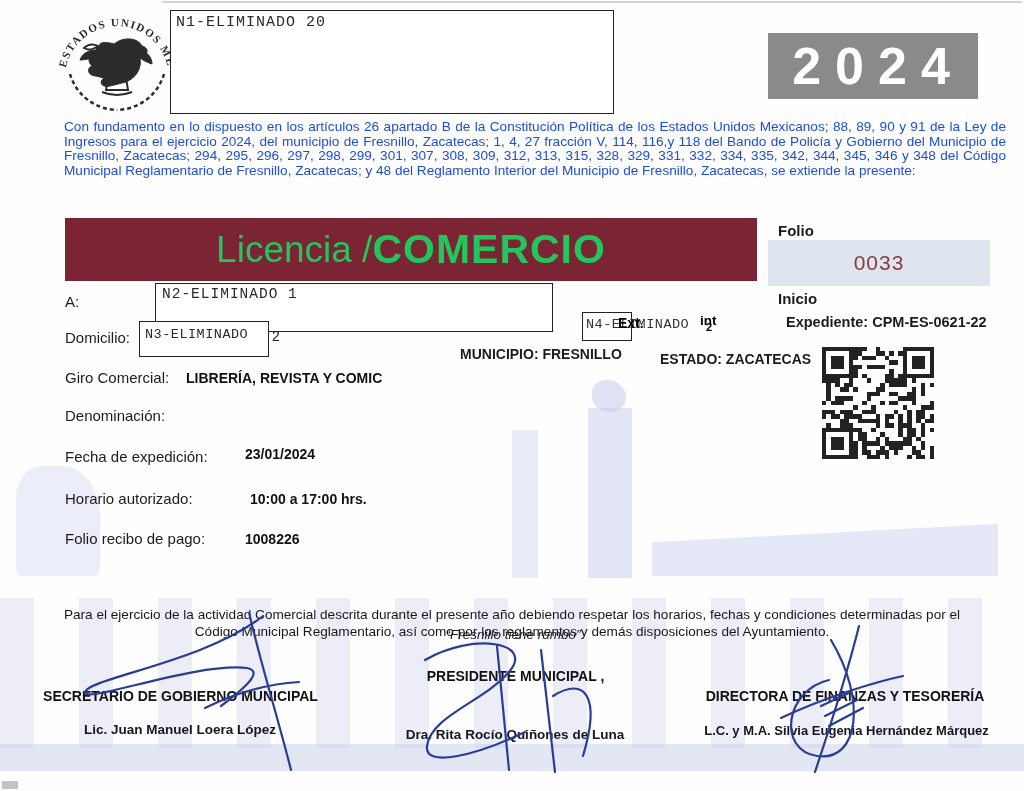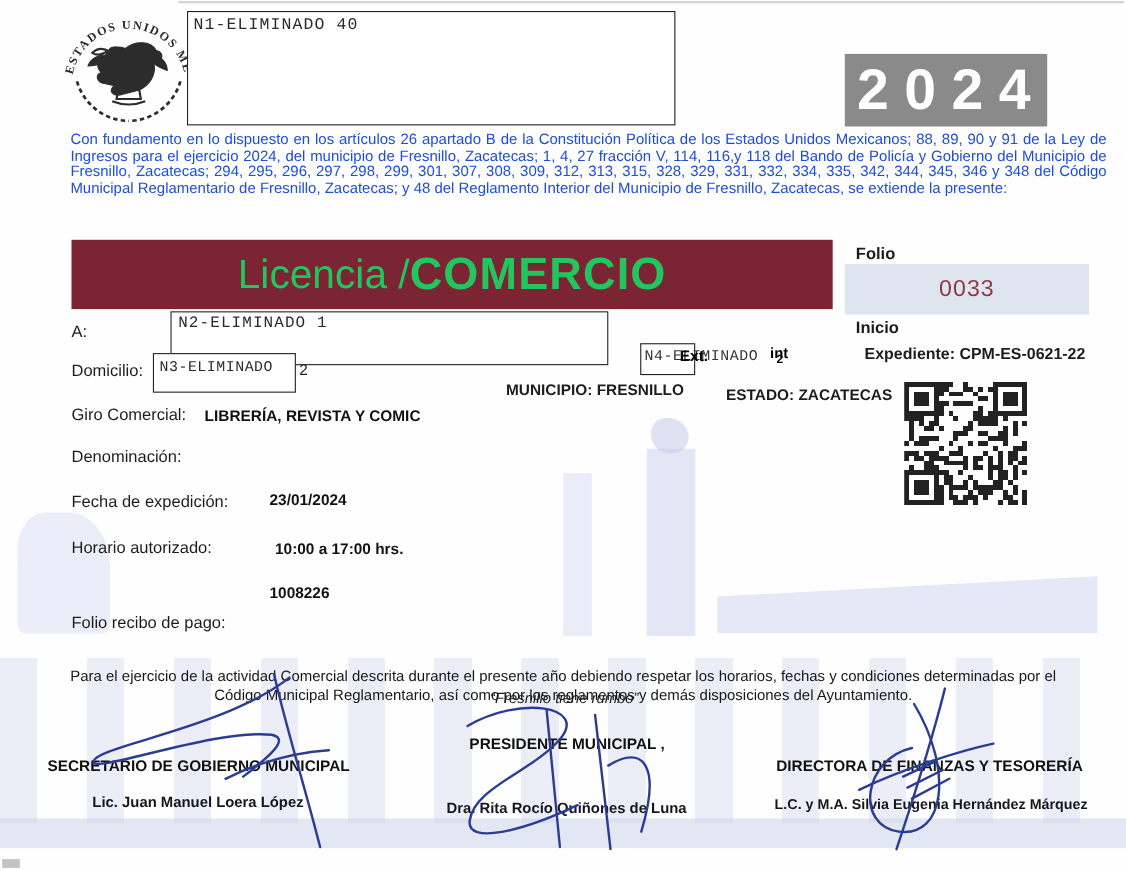--- a/index.html
+++ b/index.html
@@ -25,22 +25,22 @@
   .wm-building{left:652px;top:518px;width:346px;height:58px;background:rgba(203,209,238,.48);
     clip-path:polygon(0 42%,100% 10%,100% 100%,0 100%);}
   .scan-line{left:162px;top:1px;width:860px;height:2px;background:#d4d4d4;}
   .scan-chip{left:2px;top:781px;width:16px;height:8px;background:#c3c3c3;}
 
   
   .crest{left:52px;top:6px;width:130px;height:116px;}
   .n1-box{left:170px;top:10px;width:442px;height:102px;border:1.5px solid #222;background:#fff;}
   .mono{font-family:"Liberation Mono","DejaVu Sans Mono",monospace;}
   .n1-text{padding:3px 5px;font-size:15px;letter-spacing:1px;color:#2a2a2a;}
-  .badge2024{left:768px;top:33px;width:184px;height:66px;background:var(--badge-gray);
-    display:flex;align-items:center;justify-content:center;margin-top:16px;}
+  .badge2024{left:768px;top:33px;width:210px;height:66px;background:var(--badge-gray);
+    display:flex;align-items:center;justify-content:center;}
   .badge2024 span{color:#fff;font-weight:bold;font-size:52px;letter-spacing:14px;
     padding-left:10px;font-family:"Liberation Sans",sans-serif;}
 
   
   .legal{left:64px;top:120px;width:942px;font-size:13.6px;line-height:14.7px;
     text-align:justify;color:#1d4ed8;}
 
   
   .banner{left:65px;top:218px;width:692px;height:63px;background:var(--banner);
     display:flex;align-items:center;justify-content:center;color:#22c55e;}
@@ -78,21 +78,21 @@
   .giro-label{left:65px;top:369px;}
   .giro-val{left:186px;top:370px;}
 
   .qr{left:822px;top:347px;width:112px;height:112px;}
 
   .denom-label{left:65px;top:407px;}
   .fecha-label{left:65px;top:448px;}
   .fecha-val{left:245px;top:446px;}
   .horario-label{left:65px;top:490px;}
   .horario-val{left:250px;top:491px;}
-  .foliopago-label{left:65px;top:530px;margin-top:28px;}
+  .foliopago-label{left:65px;top:530px;}
   .foliopago-val{left:245px;top:531px;}
 
   
   .conditions{left:42px;top:577px;width:940px;font-size:13.6px;line-height:16.5px;
     text-align:center;font-weight:500;color:#181818;margin-top:30px;}
 
   
   .sig-title{font-size:14px;font-weight:bold;color:#111;}
   .sig-name{font-size:13.5px;font-weight:bold;color:#15161f;}
   .sig-left-title{left:38px;top:688px;width:285px;text-align:center;}
@@ -137,21 +137,21 @@
       <path d="M56,72 L54,84 L76,84 L74,72 Z" fill="none" stroke-width="2"></path>
       <path d="M50,86 q15,6 30,0" fill="none" stroke-width="2"></path>
     </g>
     <g fill="none" stroke="#2c2c2c" stroke-width="2.5" stroke-dasharray="4 3">
       <path d="M18,68 A 50 50 0 0 0 65,104"></path>
       <path d="M112,68 A 50 50 0 0 1 65,104"></path>
     </g>
   </svg>
 
   <div class="abs n1-box">
-    <div class="n1-text mono">N1-ELIMINADO 40</div>
+    <div class="n1-text mono">N1-ELIMINADO 20</div>
   </div>
 
   <div class="abs badge2024">
     <span>2024</span>
   </div>
 
   <div class="abs legal">Con fundamento en lo dispuesto en los artículos 26 apartado B de la Constitución Política de los Estados Unidos Mexicanos; 88, 89, 90 y 91 de la Ley de Ingresos para el ejercicio 2024, del municipio de Fresnillo, Zacatecas; 1, 4, 27 fracción V, 114, 116,y 118 del Bando de Policía y Gobierno del Municipio de Fresnillo, Zacatecas; 294, 295, 296, 297, 298, 299, 301, 307, 308, 309, 312, 313, 315, 328, 329, 331, 332, 334, 335, 342, 344, 345, 346 y 348 del Código Municipal Reglamentario de Fresnillo, Zacatecas; y 48 del Reglamento Interior del Municipio de Fresnillo, Zacatecas, se extiende la presente:</div>
 
   <div class="abs banner">
     <span class="t1">Licencia /</span>

